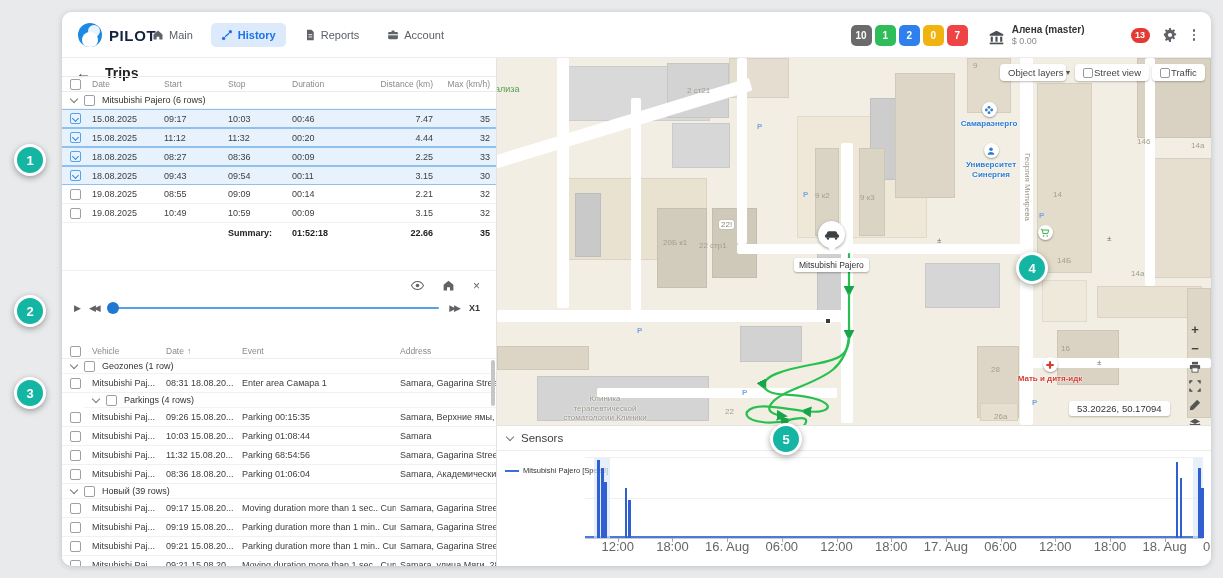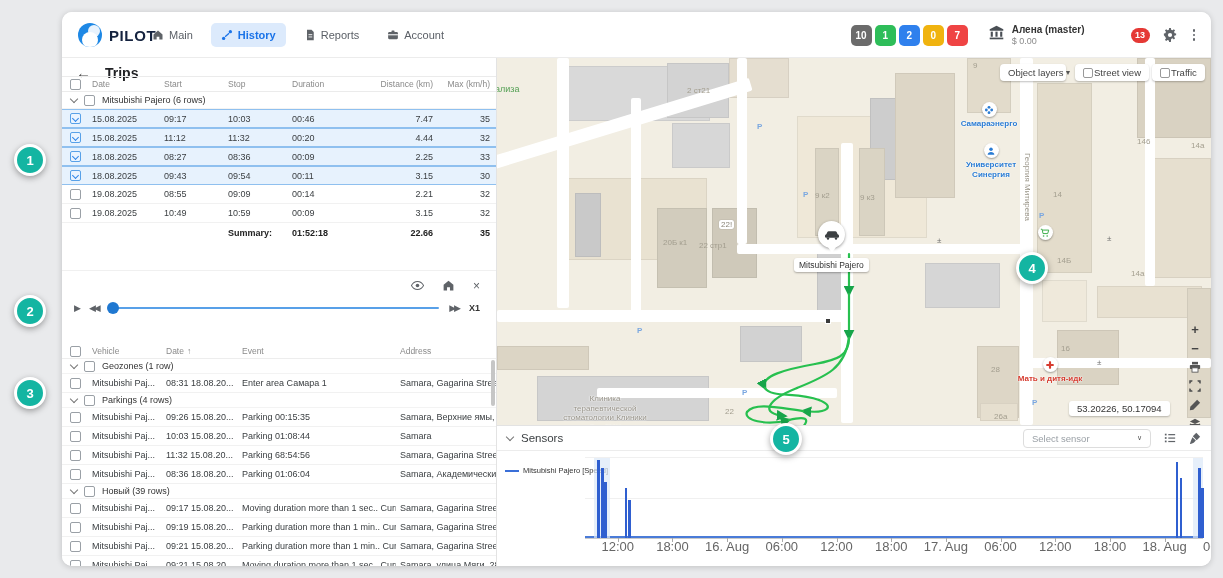--- a/index.html
+++ b/index.html
@@ -13,21 +13,21 @@
 .logo-circle::after{content:"";position:absolute;left:4px;top:9px;width:16px;height:16px;border-radius:50%;background:#fff}
 .logo-circle::before{content:"";position:absolute;left:10px;top:2px;width:12px;height:12px;border-radius:50%;background:#fff;opacity:.9}
 .logo-text{font-size:15px;font-weight:800;color:#15233f;letter-spacing:.6px}
 .nav{position:absolute;left:80px;top:0;height:46px;display:flex;align-items:center;gap:8px}
 .nav-item{display:flex;align-items:flex-end;gap:5px;font-size:11px;color:#5a5f66;padding:6px 10px;border-radius:5px;cursor:pointer}
 .nav-item.active{background:#dceafc;color:#1a73e8;font-weight:700}
 .nav-item svg{width:12px;height:12px;fill:#5f6368}
 .nav-item.active svg{fill:#1a73e8}
 .hright{position:absolute;right:14px;top:0;height:46px;display:flex;align-items:center}
 .counter{min-width:21px;height:21px;border-radius:5px;color:#fff;font-size:10px;font-weight:700;display:flex;align-items:center;justify-content:center;margin-left:3px;padding:0 5px;cursor:pointer}
-.user{display:flex;align-items:flex-start;gap:7px;margin-left:20px;cursor:pointer}
+.user{display:flex;align-items:flex-end;gap:7px;margin-left:20px;cursor:pointer}
 .user svg{width:17px;height:17px}
 .user-name{font-size:10px;color:#333;font-weight:600;line-height:1.25}
 .user-bal{font-size:9px;color:#8a8a8a;font-weight:400}
 .notif{margin-left:46px;background:#e53935;color:#fff;border-radius:9px;min-width:19px;height:15px;font-size:9px;font-weight:700;display:flex;align-items:center;justify-content:center;padding:0 4px;cursor:pointer}
 .gear{margin-left:13px;color:#5f6368;cursor:pointer;display:flex}
 .gear svg{width:14px;height:14px;fill:#5f6368}
 .kebab{margin-left:14px;display:flex;flex-direction:column;gap:2px;cursor:pointer;padding:2px}
 .kebab i{width:2.5px;height:2.5px;border-radius:50%;background:#5f6368;display:block}
 
 .left{position:absolute;left:0;top:46px;width:435px;height:508px;background:#fff;overflow:hidden;border-right:1px solid #e3e3e3;z-index:2}
@@ -334,21 +334,21 @@
         </div>
         <div class="e-grid t-row" style="top: 316px;">
           <div class="t-cell cbcell">
             <span class="cb"></span>
           </div>
           <div class="t-cell">Mitsubishi Paj...</div>
           <div class="t-cell">08:31 18.08.20...</div>
           <div class="t-cell">Enter area Самара 1</div>
           <div class="t-cell">Samara, Gagarina Street, 59</div>
         </div>
-        <div class="t-group" style="top: 335px; height: 15px;">
+        <div class="t-group" style="top: 335px; height: 15px; margin-left: 22px;">
           <span class="chev"></span>
           <span class="cb"></span>
           <span>Parkings (4 rows)</span>
         </div>
         <div class="e-grid t-row" style="top: 350px;">
           <div class="t-cell cbcell">
             <span class="cb"></span>
           </div>
           <div class="t-cell">Mitsubishi Paj...</div>
           <div class="t-cell">09:26 15.08.20...</div>
@@ -624,38 +624,20 @@
         </span>
     </div>
 
     <div class="coords">53.20226, 50.17094</div>
   </section>
 
   <section class="sensors">
     <div class="sens-head">
       <span class="chev"></span>
       <span class="sens-title">Sensors</span>
-      <div class="sens-right">
-        <div class="select-box">
-          <span>Select sensor</span>
-            <span class="caret">∨</span>
-        </div>
-        <svg viewBox="0 0 14 14">
-            <rect x="1" y="2" width="2" height="2"></rect>
-            <rect x="5" y="2.4" width="8" height="1.4"></rect>
-            <rect x="1" y="6" width="2" height="2"></rect>
-            <rect x="5" y="6.4" width="8" height="1.4"></rect>
-            <rect x="1" y="10" width="2" height="2"></rect>
-            <rect x="5" y="10.4" width="8" height="1.4"></rect>
-          </svg>
-        <svg viewBox="0 0 14 14">
-            <path d="M8.5 1l4.5 4.5-4 4L4.5 5z"></path>
-            <path d="M4 6l4 4-2.5 2.5c-1.5 1-4.5 1.5-4.5 1.5s.8-2.8 1.5-4.5z"></path>
-          </svg>
-      </div>
     </div>
     <div class="legend">
       <span class="legend-line"></span>
       <span>Mitsubishi Pajero [Speed]</span>
     </div>
     <div class="plot" id="plot">
       <div class="gridline"></div>
       <div class="baseline"></div>
     <div class="band" style="left: 8.652px; width: 16.068px;"></div>
         <div class="band" style="left: 608.112px; width: 9.888px;"></div>

